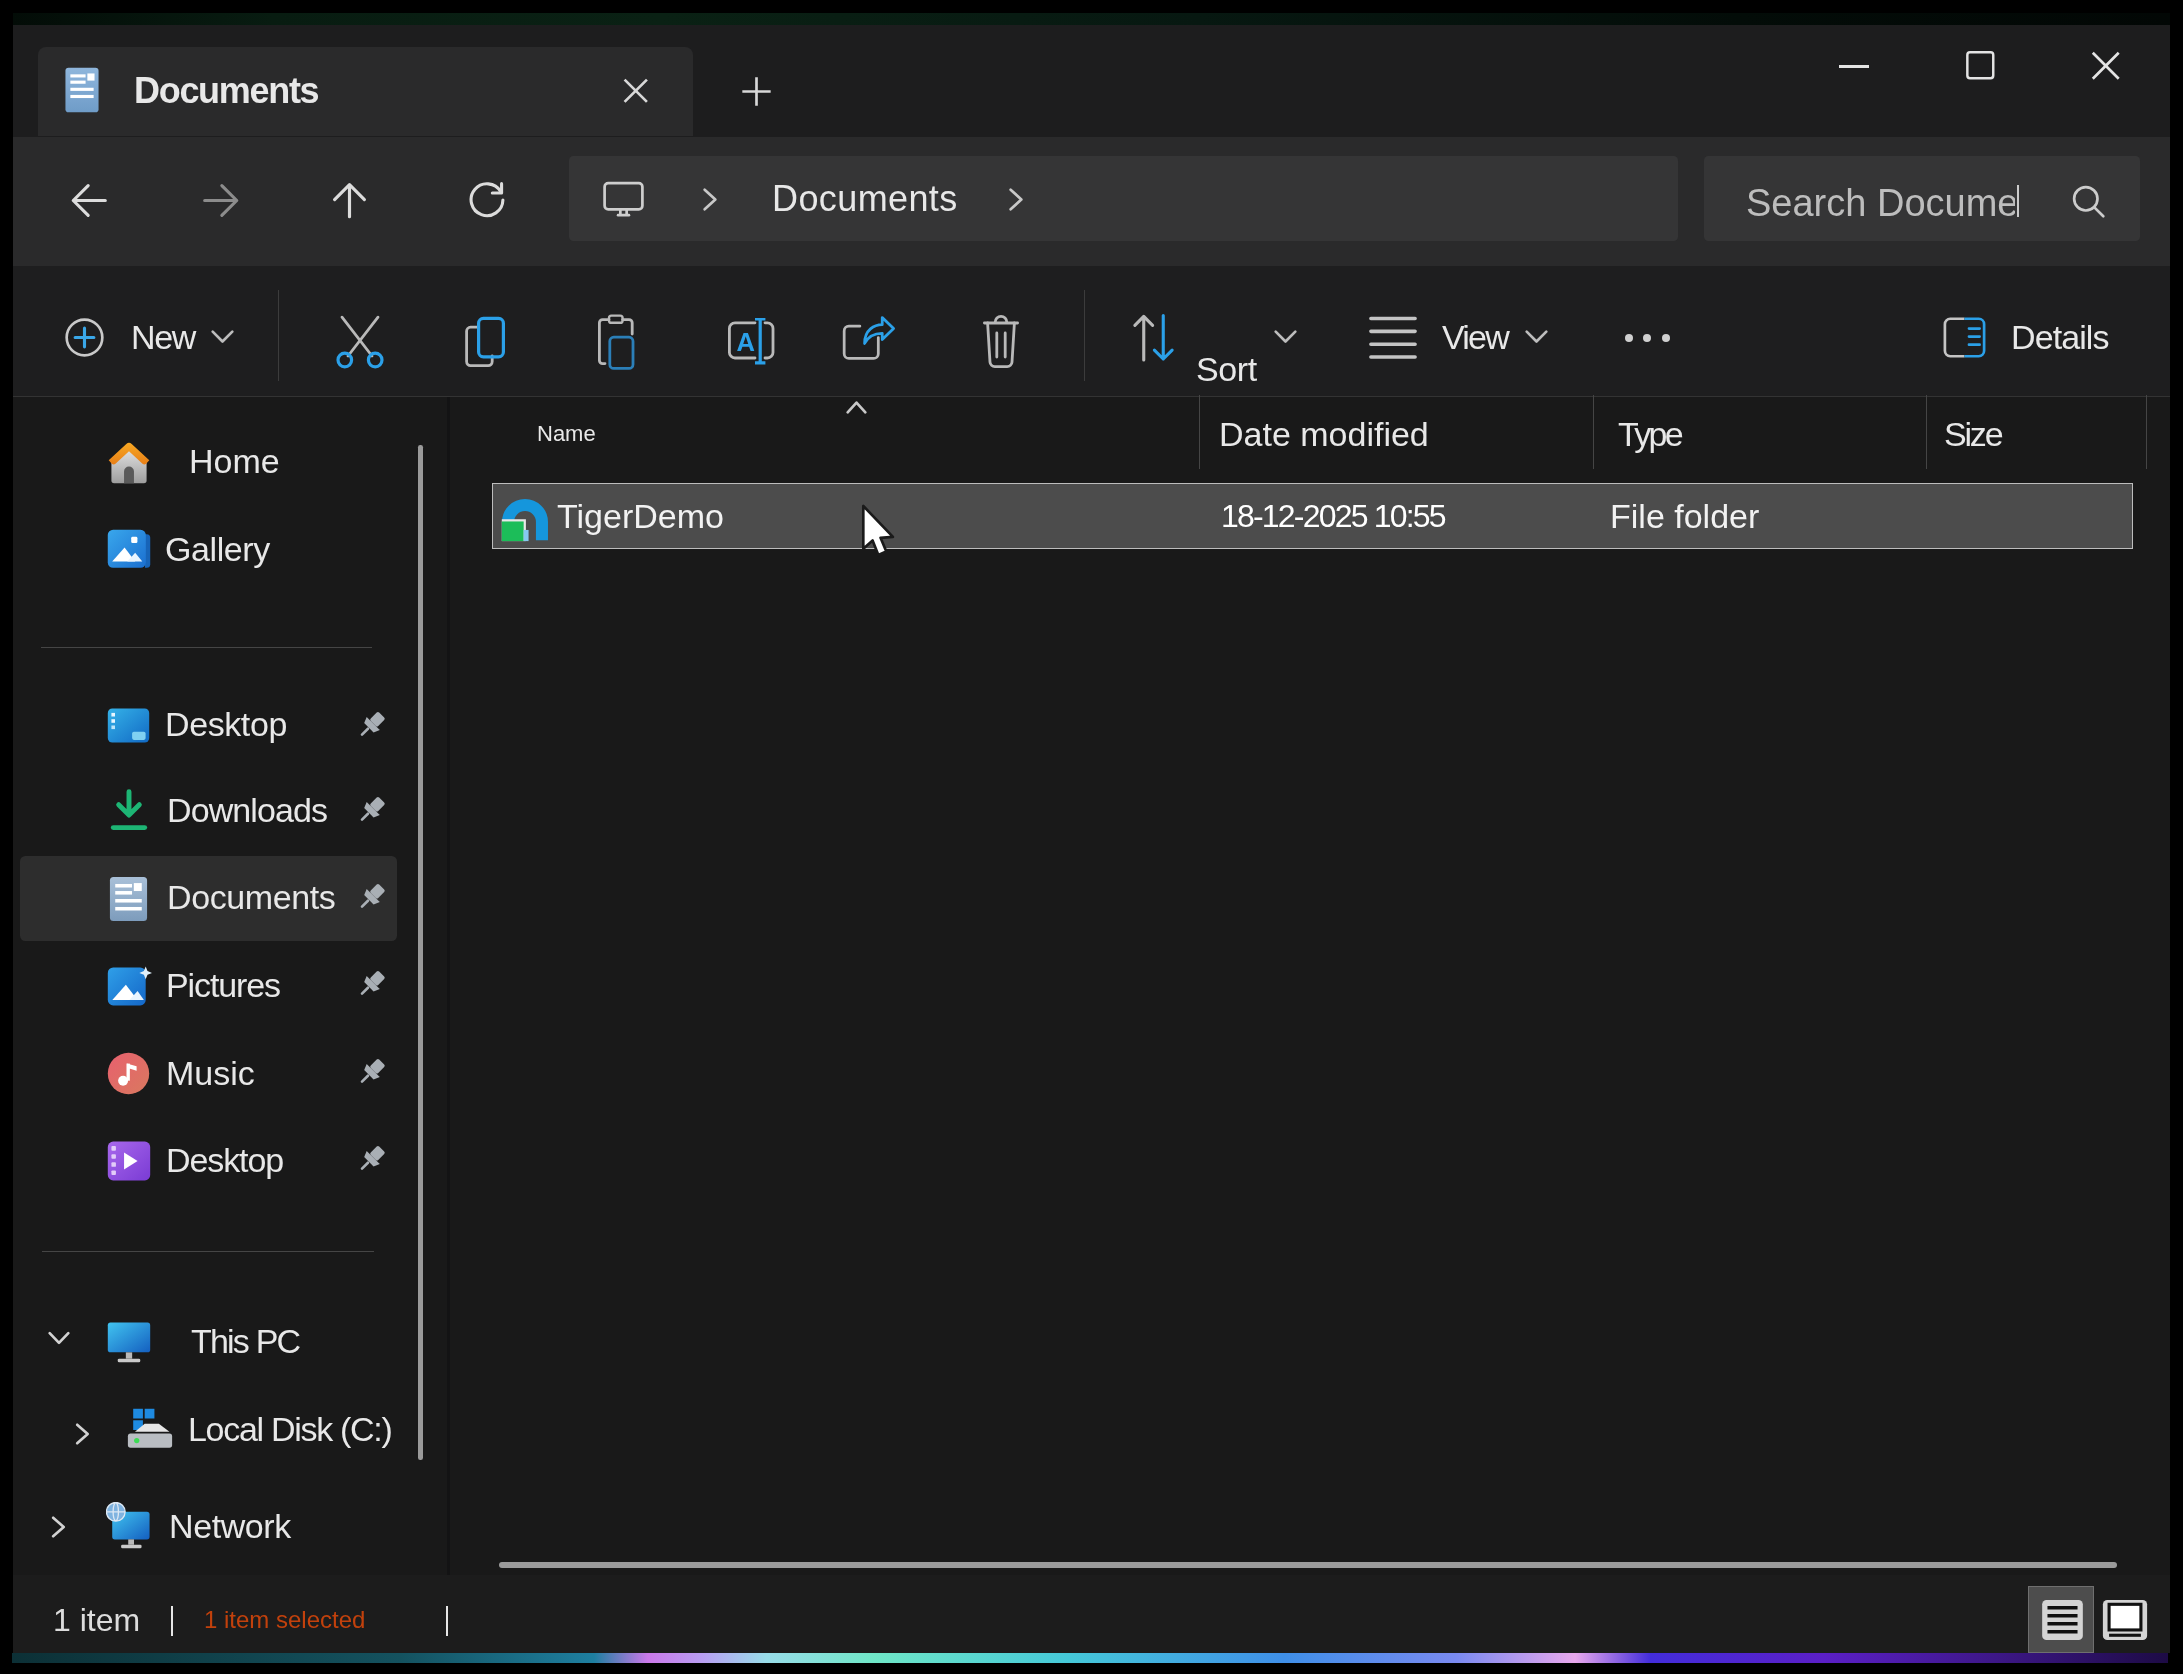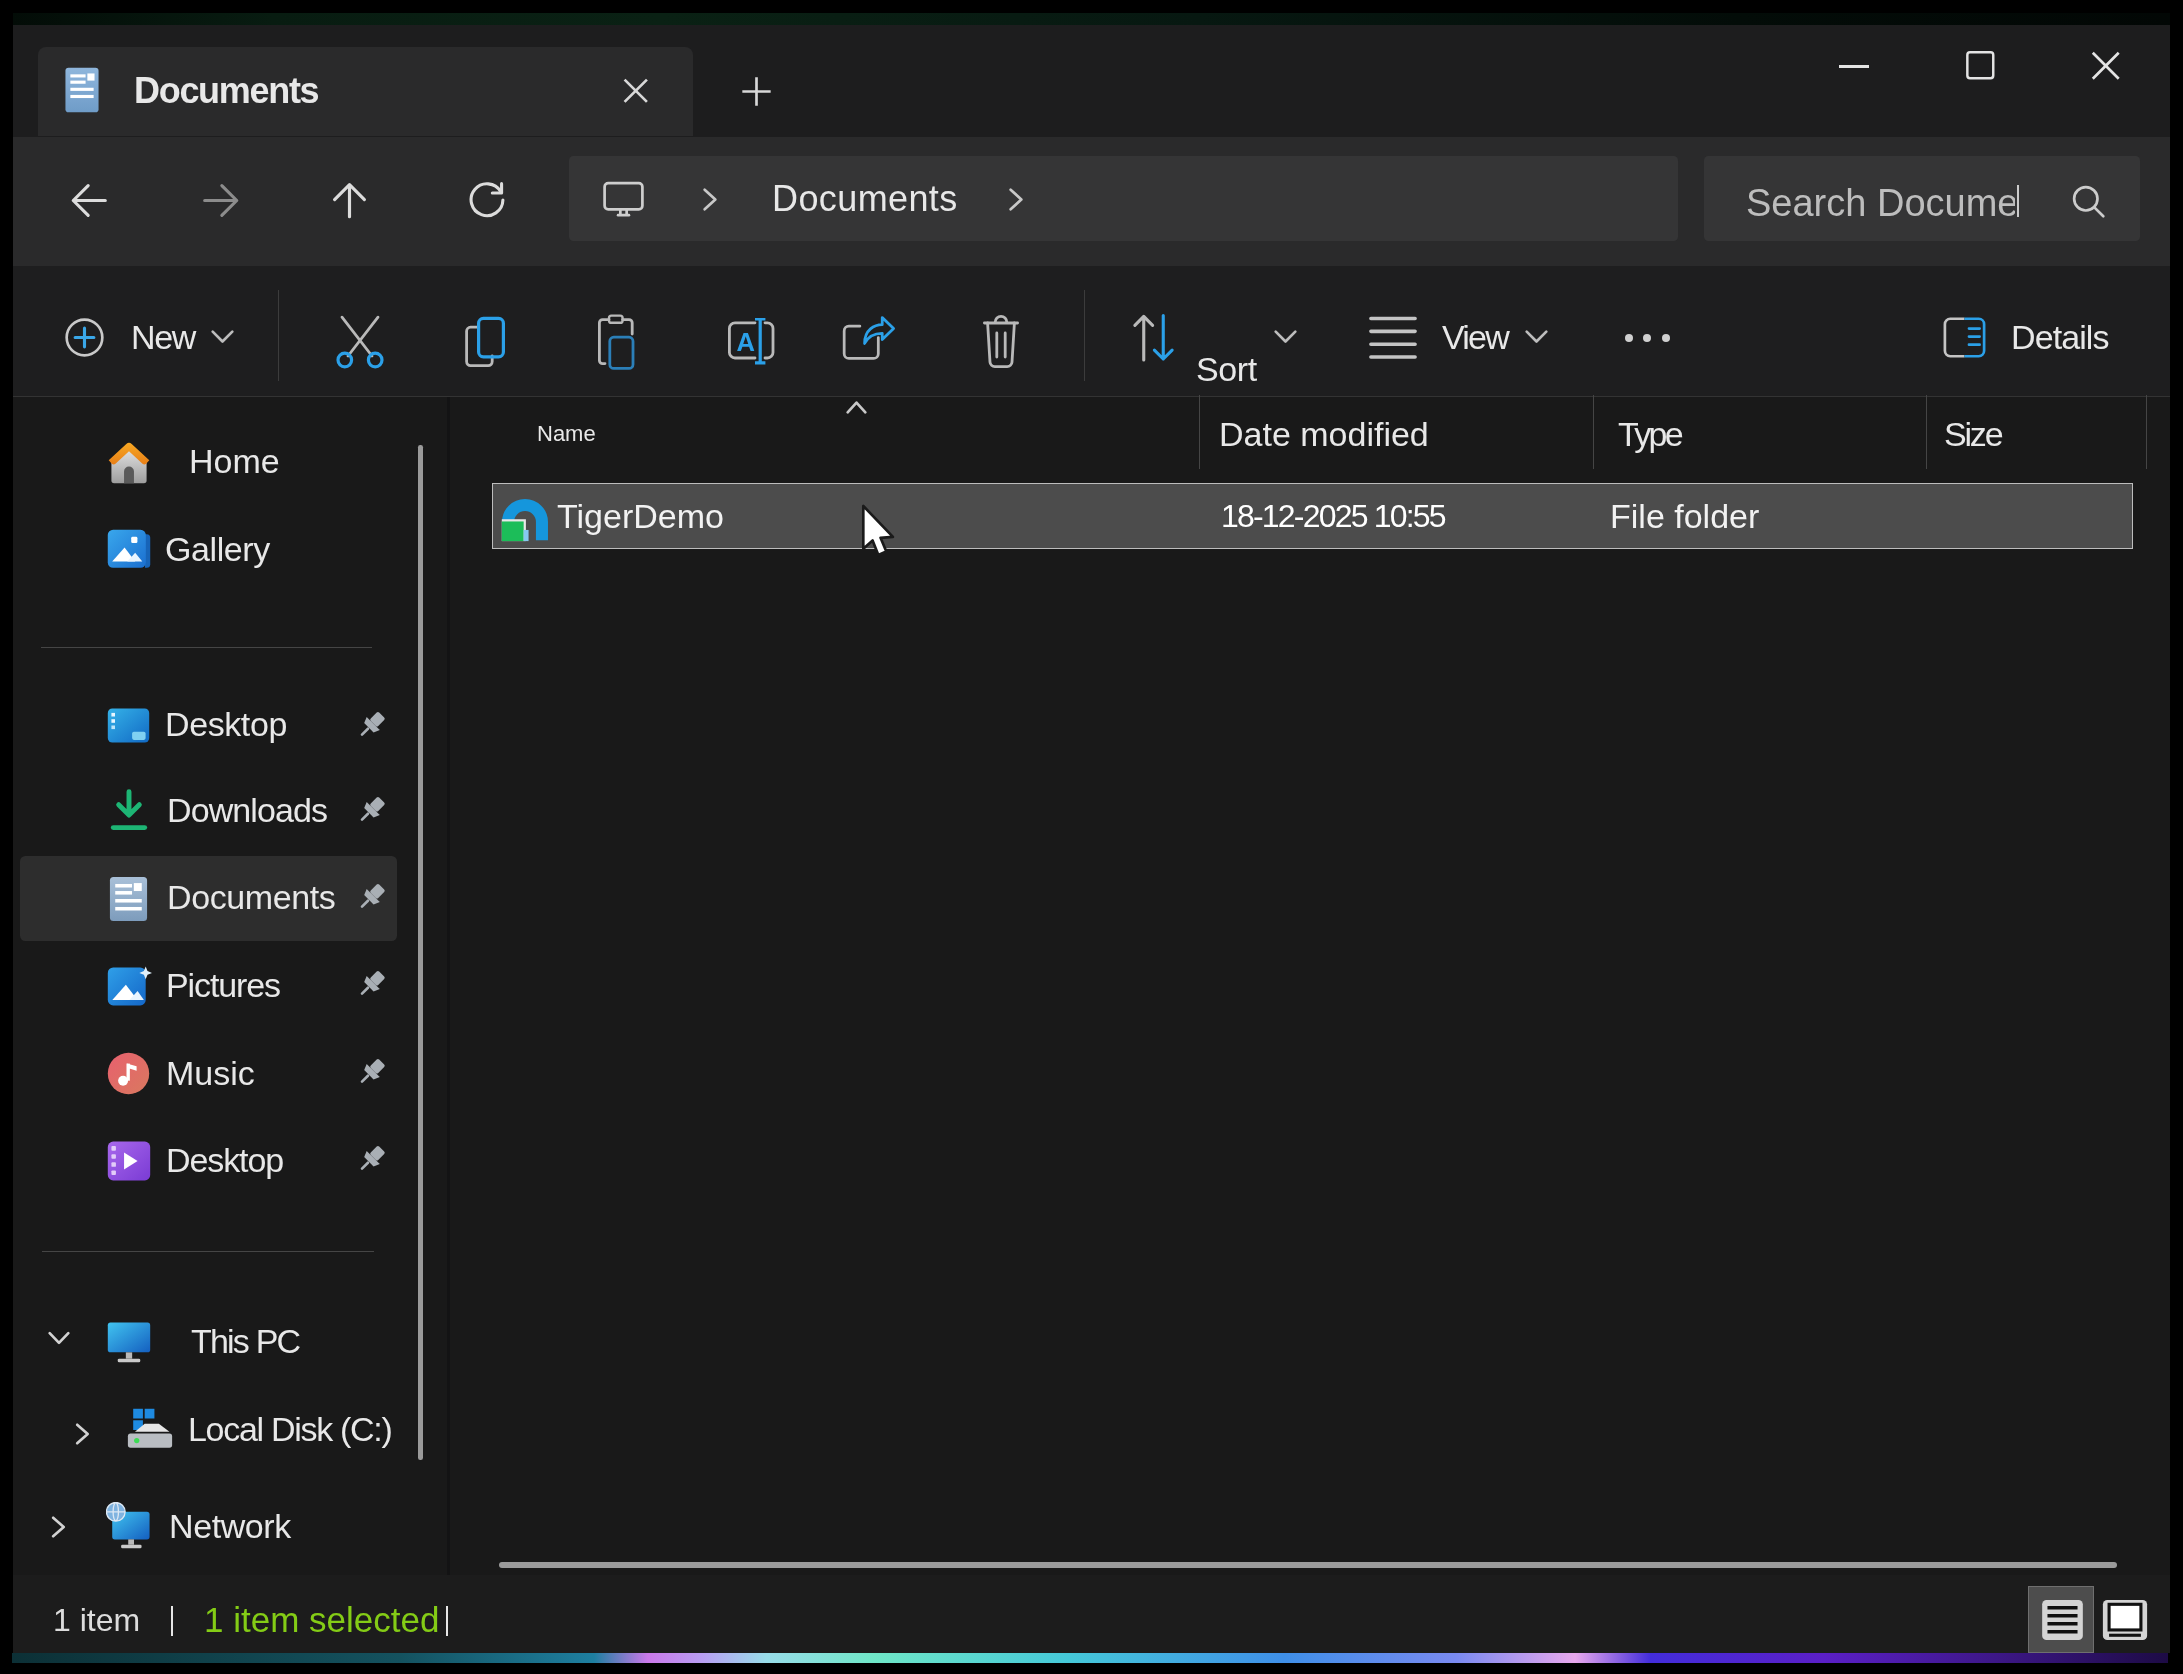--- a/index.html
+++ b/index.html
@@ -392,21 +392,21 @@
   <div class="abs txt" style="left:1610px;top:495px;height:43px;line-height:43px;font-size:34px;color:#f2f2f2;text-align:right;">File folder</div>
 
   <svg class="abs" style="left:858px;top:503px" width="42" height="59" viewBox="0 0 95 132">
     <path d="M12 6 L12 103 L33 84 L46 117 L64 109 L51 78 L79 76 Z" fill="#fff" stroke="#1a1a1a" stroke-width="6" stroke-linejoin="round"></path>
   </svg>
 
   <div class="abs" style="left:499px;top:1562px;width:1618px;height:5.8px;background:#9b9b9b;border-radius:3.1px;"></div>
 
   <div class="abs txt" style="left:53px;top:1600px;height:40px;line-height:40px;font-size:32px;color:#dcdcdc;">1 item</div>
   <div class="abs" style="left:171px;top:1606px;width:2.2px;height:30px;background:#e6e6e6;"></div>
-  <div class="abs txt" style="left:204px;top:1600px;height:40px;line-height:40px;font-size:35px;color:#84cc16;">1 item selected</div>
+  <div class="abs txt" style="left:204px;top:1600px;height:40px;line-height:40px;font-size:24px;color:#c2410c;">1 item selected</div>
   <div class="abs" style="left:446px;top:1606px;width:2.2px;height:30px;background:#e6e6e6;"></div>
 
   <div class="abs" style="left:2028px;top:1586px;width:66px;height:67px;background:#4d4d4d;border:1.3px solid #6f6f6f;"></div>
   <svg class="abs" style="left:2041px;top:1599px" width="43" height="42" viewBox="0 0 96 95">
     <rect x="2" y="2" width="92" height="91" rx="10" fill="#d4d4d4"></rect>
     <path d="M14 20 H82 M14 38 H82 M14 56 H82 M14 74 H82" stroke="#111" stroke-width="8"></path>
   </svg>
   <svg class="abs" style="left:2102px;top:1599px" width="46" height="42" viewBox="0 0 104 95">
     <rect x="2" y="2" width="100" height="91" rx="10" fill="#d4d4d4"></rect>
     <rect x="16" y="12" width="72" height="58" fill="#fff" stroke="#111" stroke-width="7"></rect>

